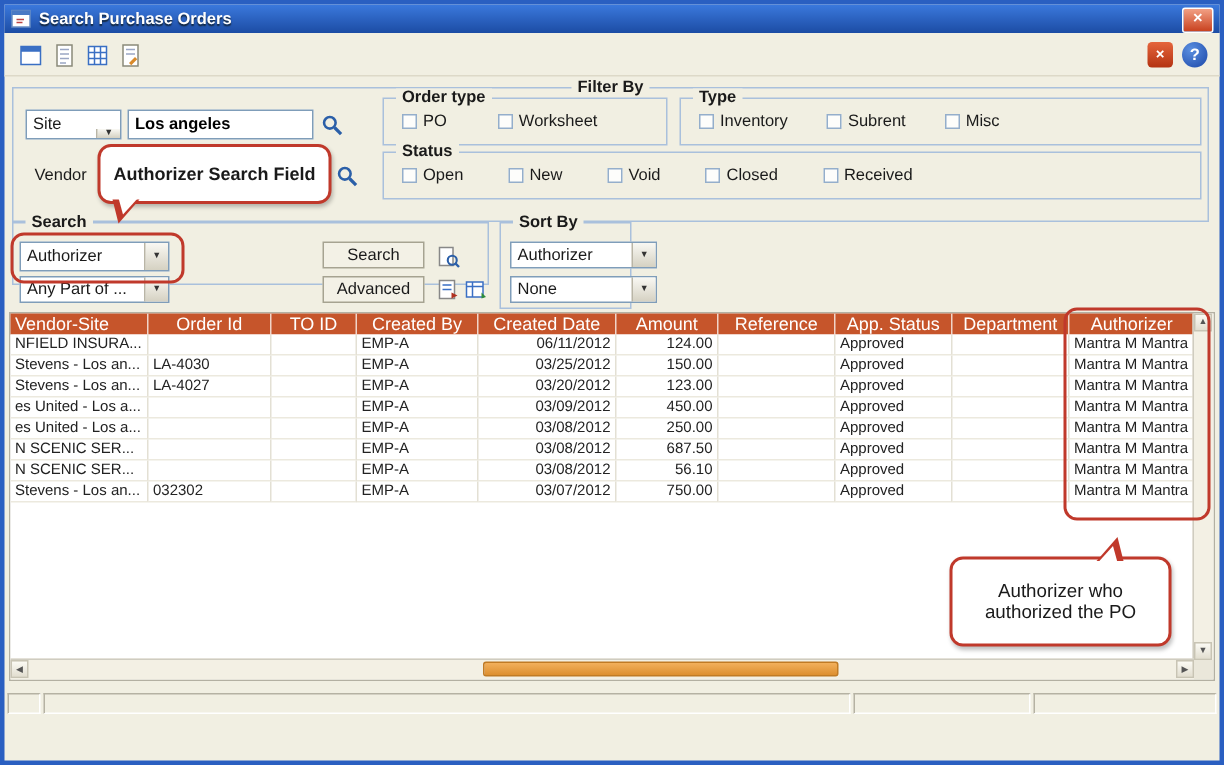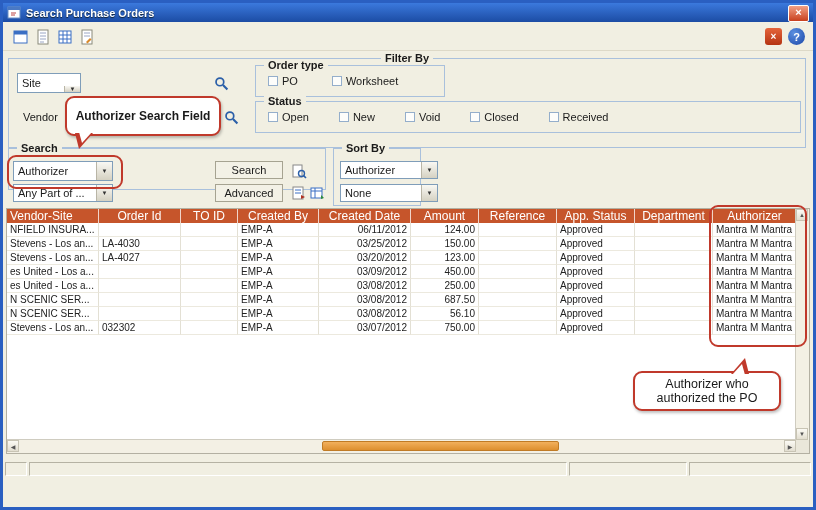--- a/index.html
+++ b/index.html
@@ -66,21 +66,21 @@
   .scroll-corner{position:absolute;right:0;bottom:0;width:13px;height:13px;background:#EAE7DA;}
   
   .statusbar{position:absolute;left:2px;right:2px;top:459px;height:16px;display:flex;gap:2px;}
   .spanel{height:14px;border:1px solid;border-color:#B5B2A3 #FFFFFF #FFFFFF #B5B2A3;background:#F1EFE2;box-sizing:border-box;}
   
   .ring{position:absolute;border:2px solid #C0392B;border-radius:9px;pointer-events:none;}
   .callout{position:absolute;background:#fff;border:2px solid #C0392B;border-radius:9px;
            display:flex;align-items:center;justify-content:center;text-align:center;
            box-shadow:1px 2px 3px rgba(0,0,0,.25);z-index:20;}
   .callout1{left:62px;top:93px;width:152px;height:36px;font-weight:bold;font-size:12px;}
-  .callout2{left:630px;top:368px;width:148px;height:40px;font-size:12.5px;padding:2px 8px;box-sizing:border-box;}
+  .callout2{left:630px;top:368px;width:148px;height:60px;font-size:12.5px;padding:2px 8px;box-sizing:border-box;}
   .callout1::before{content:"";position:absolute;left:8px;bottom:-15px;width:0;height:0;
         border-left:4px solid transparent;border-right:14px solid transparent;border-top:16px solid #C0392B;}
   .callout1::after{content:"";position:absolute;left:12px;bottom:-9px;width:0;height:0;
         border-left:3px solid transparent;border-right:10px solid transparent;border-top:11px solid #fff;}
   .callout2::before{content:"";position:absolute;right:30px;top:-15px;width:0;height:0;
         border-right:4px solid transparent;border-left:14px solid transparent;border-bottom:16px solid #C0392B;}
   .callout2::after{content:"";position:absolute;right:34px;top:-9px;width:0;height:0;
         border-right:3px solid transparent;border-left:10px solid transparent;border-bottom:11px solid #fff;}
 </style>
 </head>
@@ -134,20 +134,21 @@
     </span>
   </div>
 
   <div class="group" style="left:5px;top:55px;width:798px;height:90px;">
     <span class="group-label center">Filter By</span>
 
     <div class="combo" style="left:8px;top:14px;width:64px;align-items:flex-end;">
       <span class="txt">Site</span>
       <span class="btn">▼</span>
     </div>
+    <input class="tinput bold-input" style="left: 76px; top: 14px; width: 124px;" value="Los angeles">
     <span class="mini-icon" style="left:202px;top:14px;">
       <svg width="15" height="15" viewBox="0 0 14 14">
           <circle cx="5.5" cy="5.5" r="3.6" fill="none" stroke="#2B5FA8" stroke-width="1.6"></circle>
           <line x1="8.4" y1="8.4" x2="12.5" y2="12.5" stroke="#2B5FA8" stroke-width="2"></line>
         </svg>
     </span>
 
     <span class="field-label" style="left:14px;top:52px;">Vendor</span>
     <input class="tinput" style="left: 58px; top: 48px; width: 152px;">
     <span class="mini-icon" style="left:212px;top:48px;">
@@ -164,20 +165,37 @@
             <span class="box"></span>
             <span>PO</span>
           </label>
         <label class="cb">
             <span class="box"></span>
             <span>Worksheet</span>
           </label>
       </div>
     </div>
 
+    <div class="subgroup" style="left:444px;top:6px;width:348px;height:32px;">
+      <span class="group-label">Type</span>
+      <div class="cbrow" style="gap:26px;">
+        <label class="cb">
+            <span class="box"></span>
+            <span>Inventory</span>
+          </label>
+        <label class="cb">
+            <span class="box"></span>
+            <span>Subrent</span>
+          </label>
+        <label class="cb">
+            <span class="box"></span>
+            <span>Misc</span>
+          </label>
+      </div>
+    </div>
 
     <div class="subgroup" style="left:246px;top:42px;width:546px;height:32px;">
       <span class="group-label">Status</span>
       <div class="cbrow" style="gap:30px;">
         <label class="cb">
             <span class="box"></span>
             <span>Open</span>
           </label>
         <label class="cb">
             <span class="box"></span>

